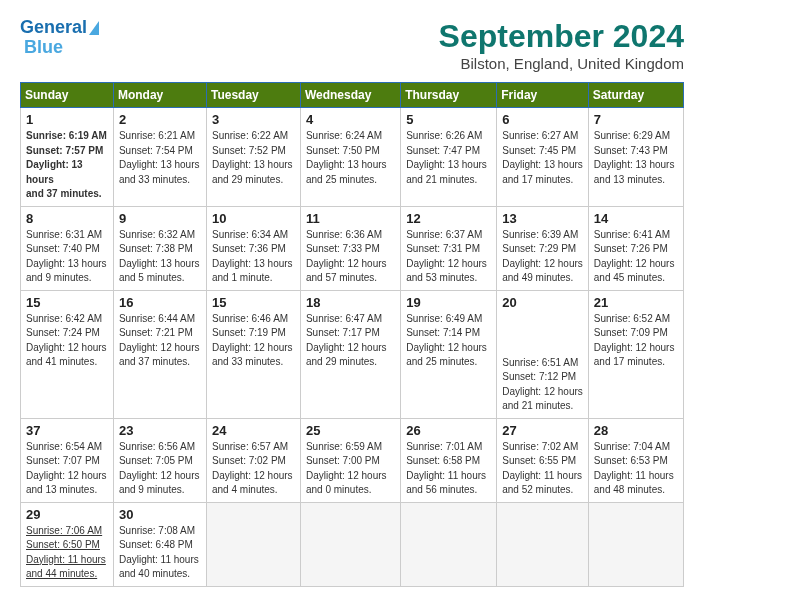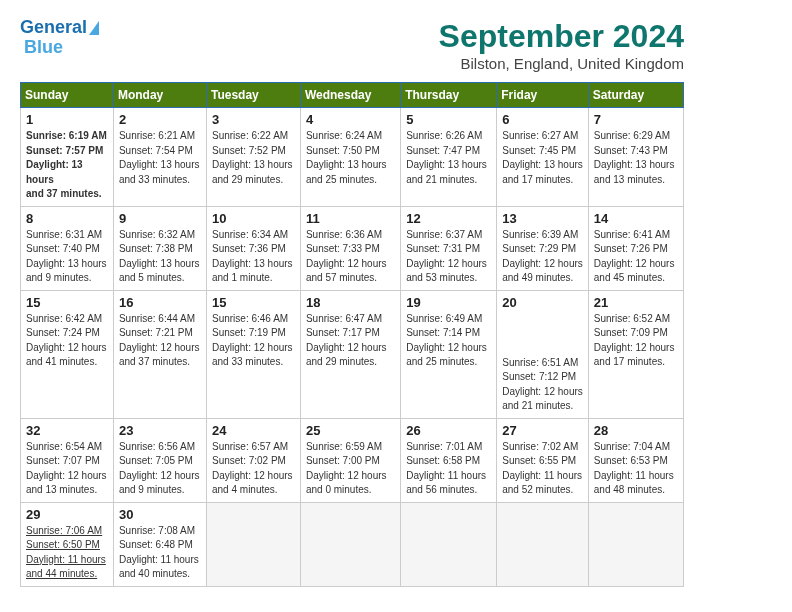--- a/index.html
+++ b/index.html
@@ -279,21 +279,21 @@
           <td>
             <span class="day-num">21</span>
             <div class="day-info" style="white-space: pre-line;">Sunrise: 6:52 AM
 Sunset: 7:09 PM
 Daylight: 12 hours
 and 17 minutes.</div>
           </td>
         </tr>
         <tr>
           <td>
-            <span class="day-num">32</span>
+            <span class="day-num">37</span>
             <div class="day-info" style="white-space: pre-line;">Sunrise: 6:54 AM
 Sunset: 7:07 PM
 Daylight: 12 hours
 and 13 minutes.</div>
           </td>
           <td>
             <span class="day-num">23</span>
             <div class="day-info" style="white-space: pre-line;">Sunrise: 6:56 AM
 Sunset: 7:05 PM
 Daylight: 12 hours

